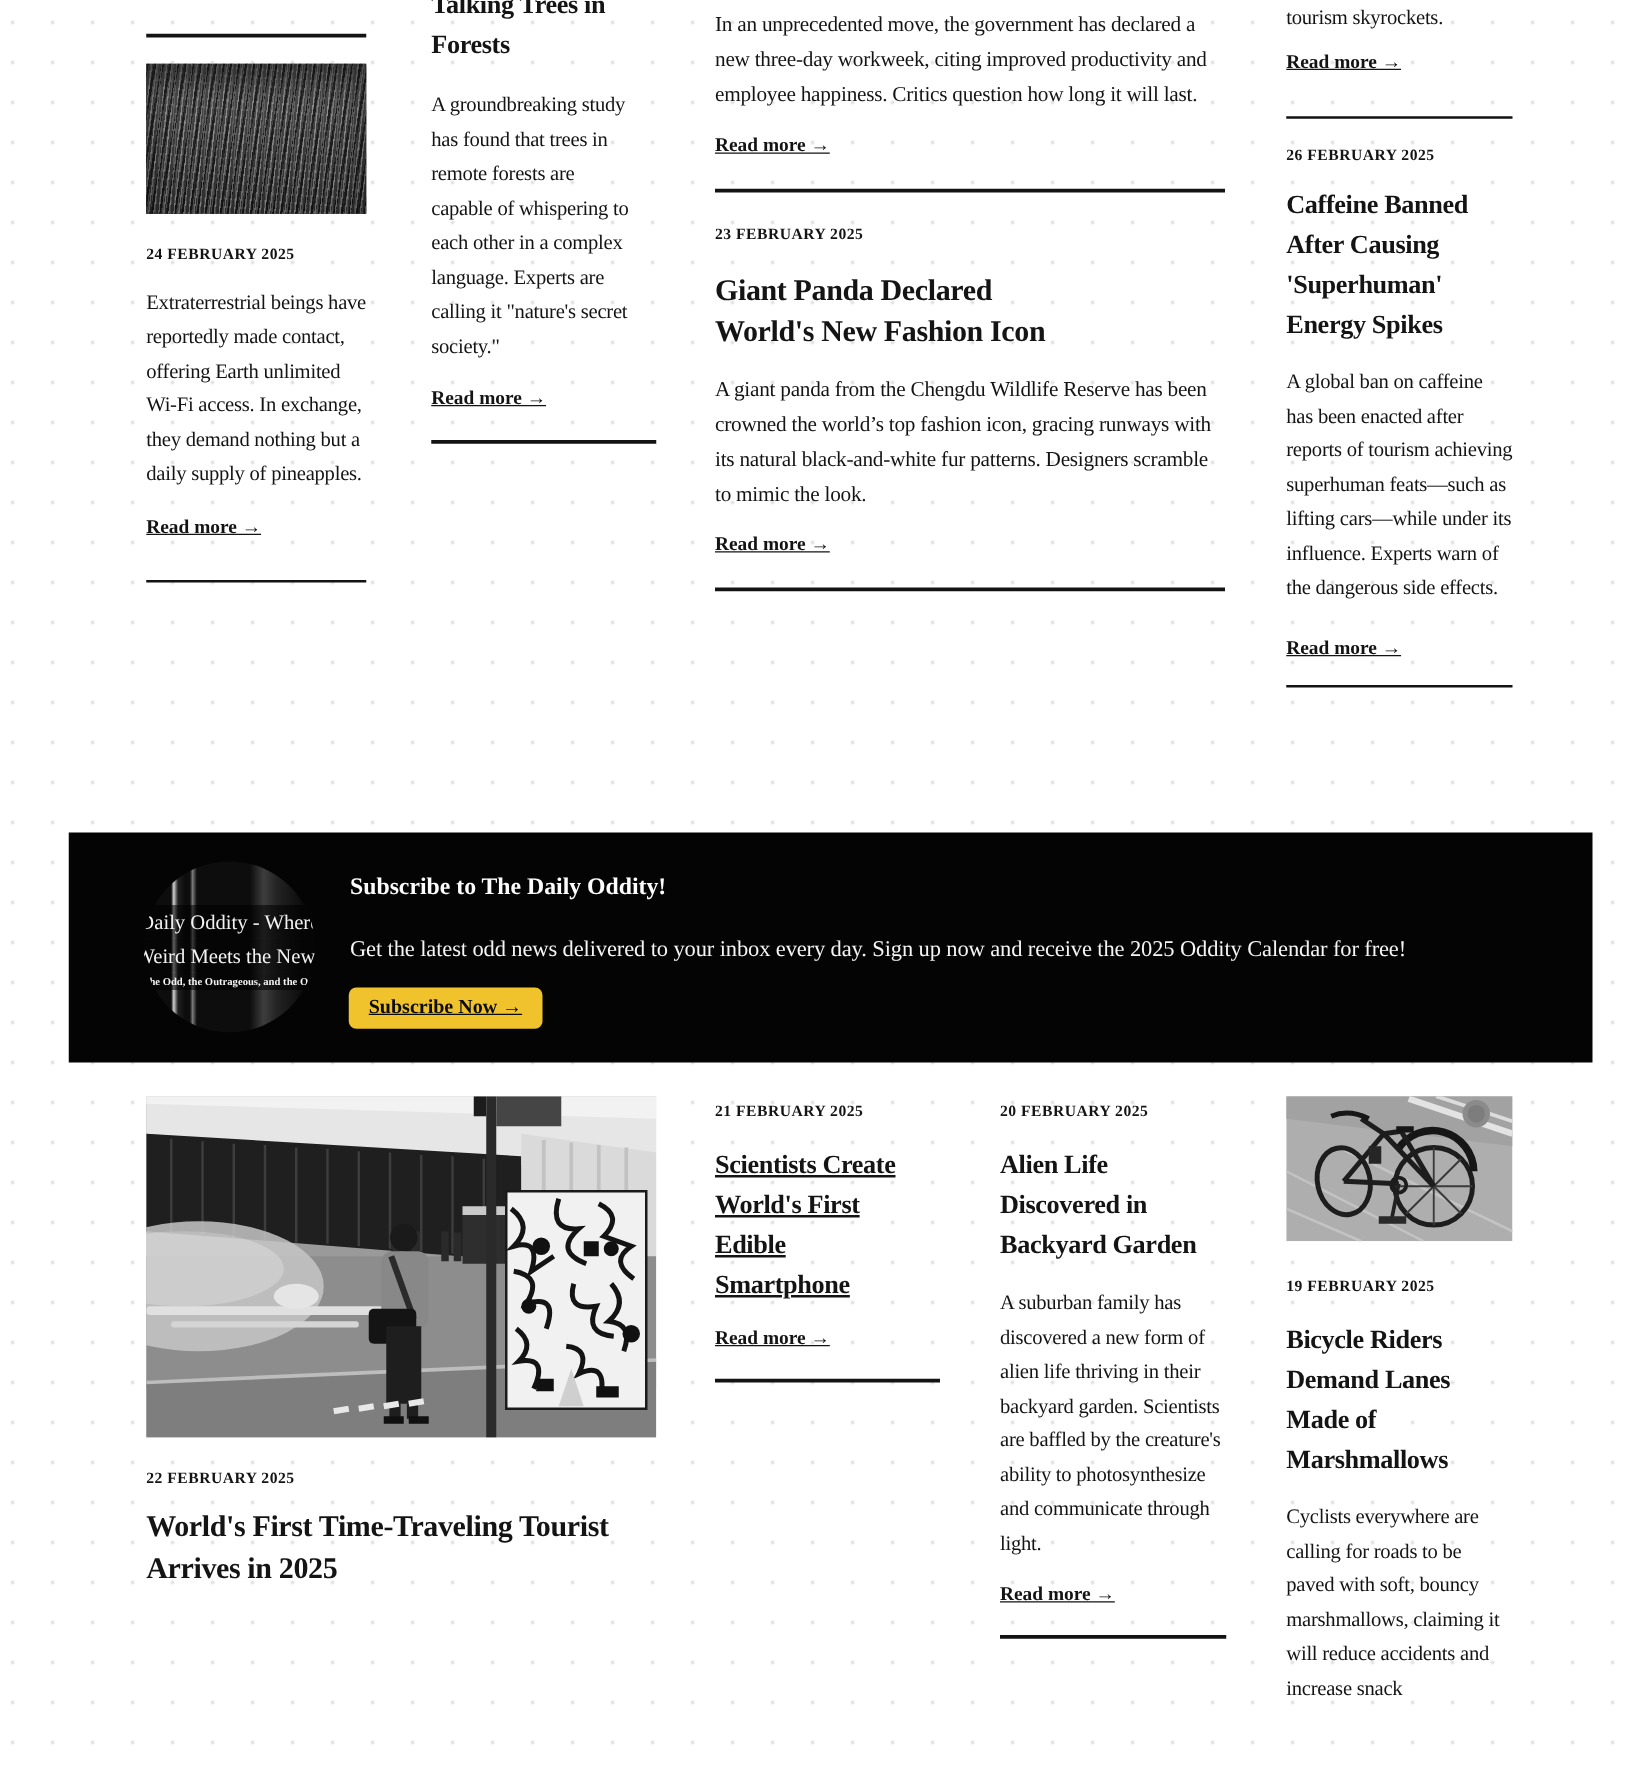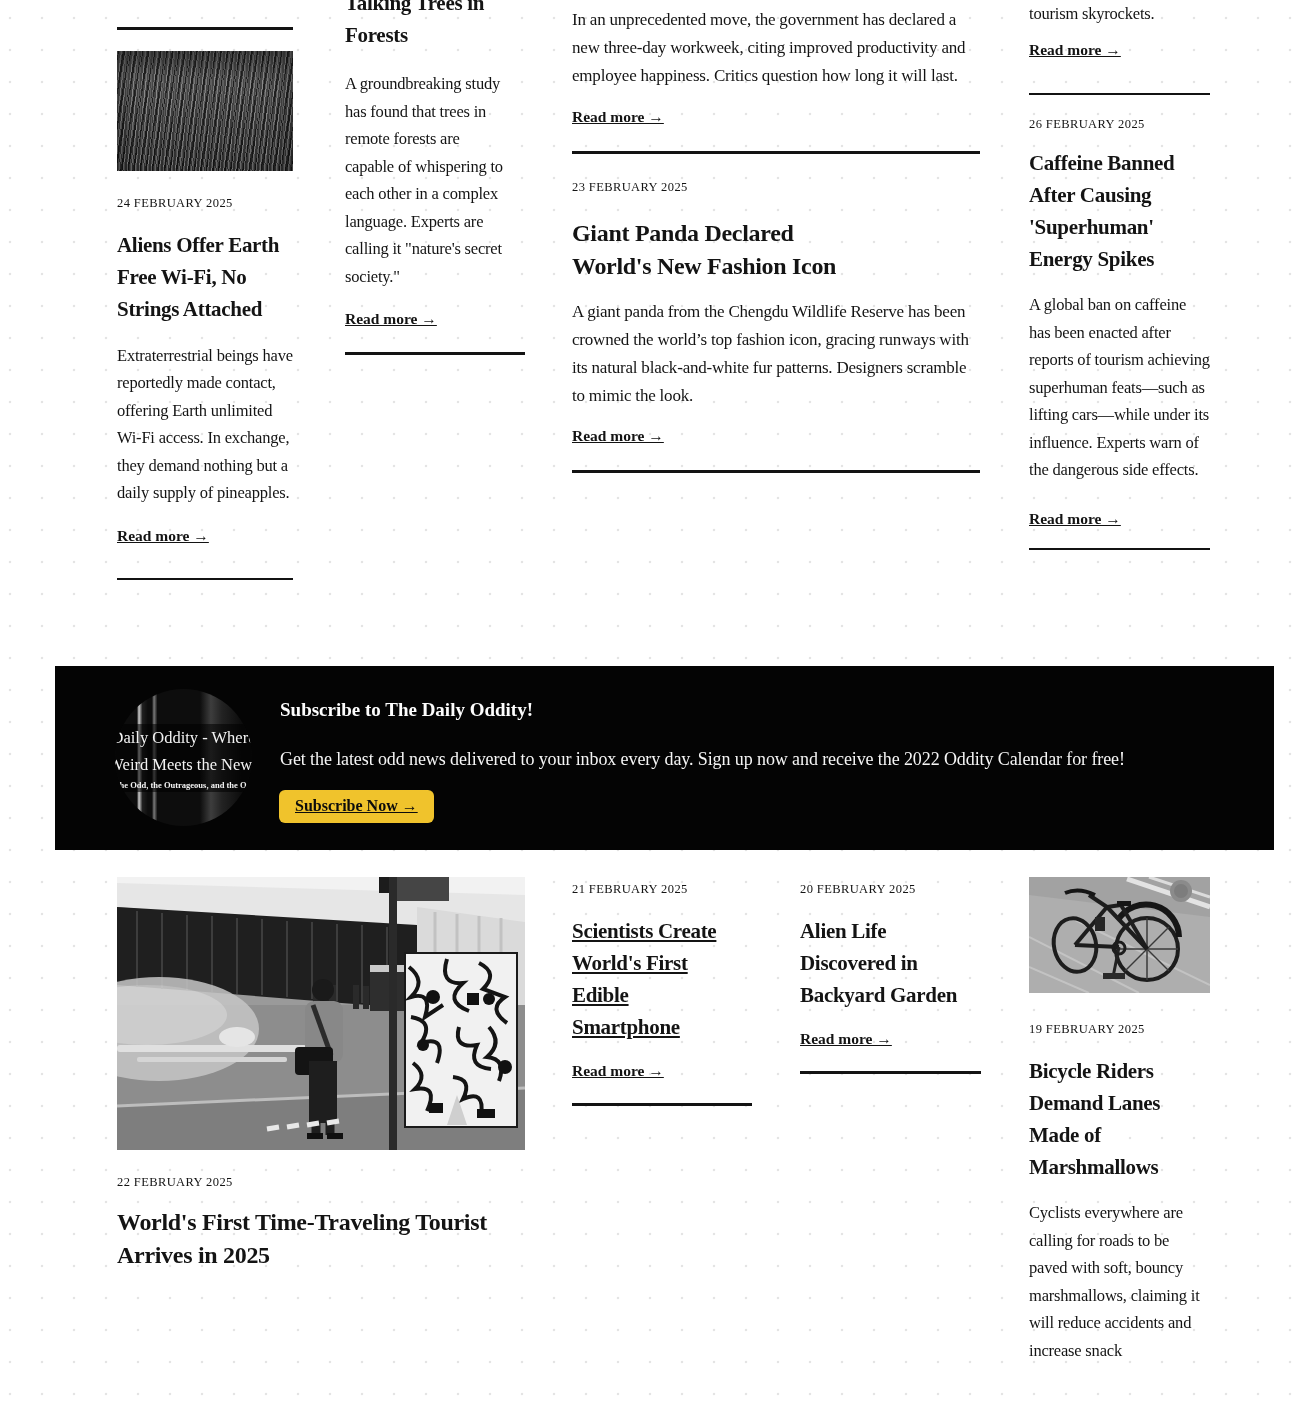--- a/index.html
+++ b/index.html
@@ -9,21 +9,21 @@
     overflow:hidden;
     background-color:#ffffff;
     background-image:radial-gradient(#e4e4e4 1.4px, transparent 1.6px);
     background-size:32px 32px;
     background-position:26px 2px;
     font-family:"Liberation Serif","DejaVu Serif",serif;
     color:#141414;
   }
   .col{position:absolute;}
   .rule{height:2.5px;background:#131313;}
-  .date{font-weight:normal;font-size:12.5px;letter-spacing:.4px;line-height:15px;}
+  .date{font-weight:bold;font-size:12.5px;letter-spacing:.4px;line-height:15px;}
   .headline{font-weight:bold;font-size:21px;line-height:32px;letter-spacing:-.3px;}
   .headline.wide{font-size:24px;line-height:33px;}
   .t-trees{max-width:140px;}
   .t-panda{max-width:300px;}
   .t-smartphone{max-width:150px;}
   .t-bicycle{max-width:152px;}
   .body{font-size:16.5px;line-height:27.5px;letter-spacing:-.2px;}
   .body.wide{font-size:17px;line-height:28px;}
   .readmore{font-weight:bold;font-size:15.5px;color:#131313;text-decoration:underline;display:inline-block;cursor:pointer;}
   .thumb{width:100%;display:block;}
@@ -64,21 +64,20 @@
 </style>
 </head>
 <body>
 
 <div class="page">
 
   <div class="col" style="left:117px;top:0;width:176px;">
     <div class="rule" style="margin-top:27px;"></div>
     <div class="thumb fur" style="margin-top:21px;"></div>
     <div class="date" style="margin-top:25px;">24 FEBRUARY 2025</div>
-    <h2 class="headline" style="margin:18px 0 0 0;">Aliens Offer Earth Free Wi-Fi, No Strings Attached</h2>
     <p class="body" style="margin:17px 0 0 0;">Extraterrestrial beings have reportedly made contact, offering Earth unlimited Wi-Fi access. In exchange, they demand nothing but a daily supply of pineapples.</p>
     <a class="readmore" style="margin-top:20px;">Read more →</a>
     <div class="rule" style="margin-top:33px;"></div>
   </div>
 
   <div class="col" style="left:345px;top:-13px;width:180px;">
     <h2 class="headline t-trees" style="margin:0;">Talking Trees in Forests</h2>
     <p class="body" style="margin:19px 16px 0 0;">A groundbreaking study has found that trees in remote forests are capable of whispering to each other in a complex language. Experts are calling it "nature's secret society."</p>
     <a class="readmore" style="margin-top:20px;">Read more →</a>
     <div class="rule" style="margin-top:24px;"></div>
@@ -114,21 +113,21 @@
     </div>
   </div>
 
   <div class="banner">
     <div class="logo">
       <span class="logo-line">Daily Oddity - Where</span>
       <span class="logo-line">Weird Meets the News</span>
       <span class="logo-line small">the Odd, the Outrageous, and the Oc</span>
     </div>
     <div class="banner-heading">Subscribe to The Daily Oddity!</div>
-    <div class="banner-tagline">Get the latest odd news delivered to your inbox every day. Sign up now and receive the 2022 Oddity Calendar for free!</div>
+    <div class="banner-tagline">Get the latest odd news delivered to your inbox every day. Sign up now and receive the 2025 Oddity Calendar for free!</div>
     <button class="subscribe-btn">Subscribe Now →</button>
   </div>
 
   <div class="col" style="left:117px;top:877px;width:408px;">
 
     <svg class="thumb" width="408" height="273" viewBox="0 0 408 273" aria-hidden="true">
       <rect x="0" y="0" width="408" height="273" fill="#9a9a9a"></rect>
       <polygon points="0,0 408,0 408,64 0,30" fill="#e6e6e6"></polygon>
       <polygon points="0,0 408,0 408,18 0,6" fill="#f2f2f2"></polygon>
       <polygon points="0,30 300,48 300,132 0,108" fill="#1f1f1f"></polygon>
@@ -221,20 +220,21 @@
   <div class="col" style="left:572px;top:877px;width:180px;">
     <div class="date" style="margin-top:5px;">21 FEBRUARY 2025</div>
     <h2 class="headline t-smartphone" style="margin:18px 0 0 0;text-decoration:underline;">Scientists Create World's First Edible Smartphone</h2>
     <a class="readmore" style="margin-top:19px;">Read more →</a>
     <div class="rule" style="margin-top:23px;"></div>
   </div>
 
   <div class="col" style="left:800px;top:877px;width:181px;">
     <div class="date" style="margin-top:5px;">20 FEBRUARY 2025</div>
     <h2 class="headline" style="margin:18px 0 0 0;">Alien Life Discovered in Backyard Garden</h2>
+    <p class="body" style="margin:17px 0 0 0;">A suburban family has discovered a new form of alien life thriving in their backyard garden. Scientists are baffled by the creature's ability to photosynthesize and communicate through light.</p>
     <a class="readmore" style="margin-top:19px;">Read more →</a>
     <div class="rule" style="margin-top:23px;"></div>
   </div>
 
   <div class="col" style="left:1029px;top:877px;width:181px;">
     <svg class="thumb" width="181" height="116" viewBox="0 0 181 116" aria-hidden="true">
       <rect x="0" y="0" width="181" height="116" fill="#aeaeae"></rect>
       <polygon points="0,0 181,0 181,40 0,18" fill="#a2a2a2"></polygon>
       <line x1="98" y1="2" x2="181" y2="30" stroke="#e3e3e3" stroke-width="5"></line>
       <line x1="120" y1="0" x2="181" y2="20" stroke="#dcdcdc" stroke-width="3"></line>

